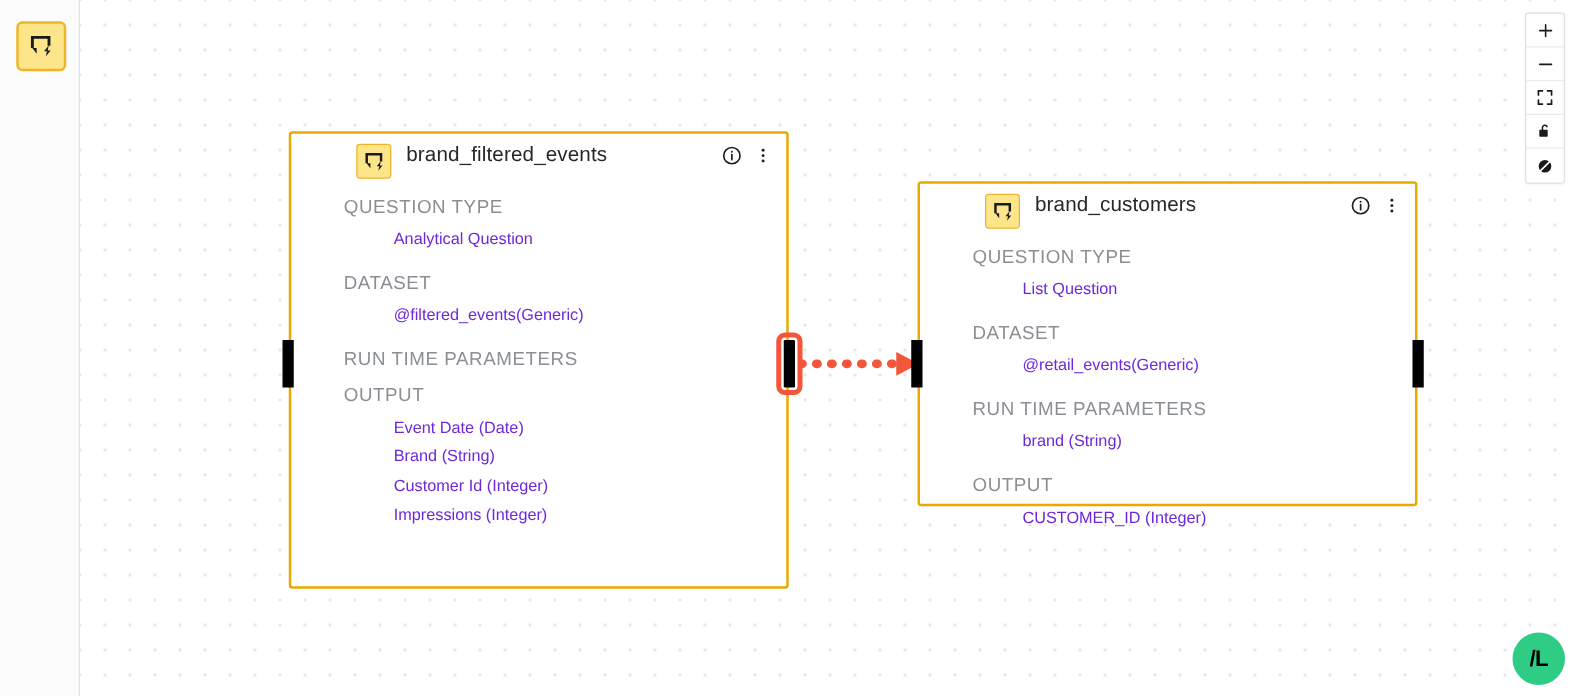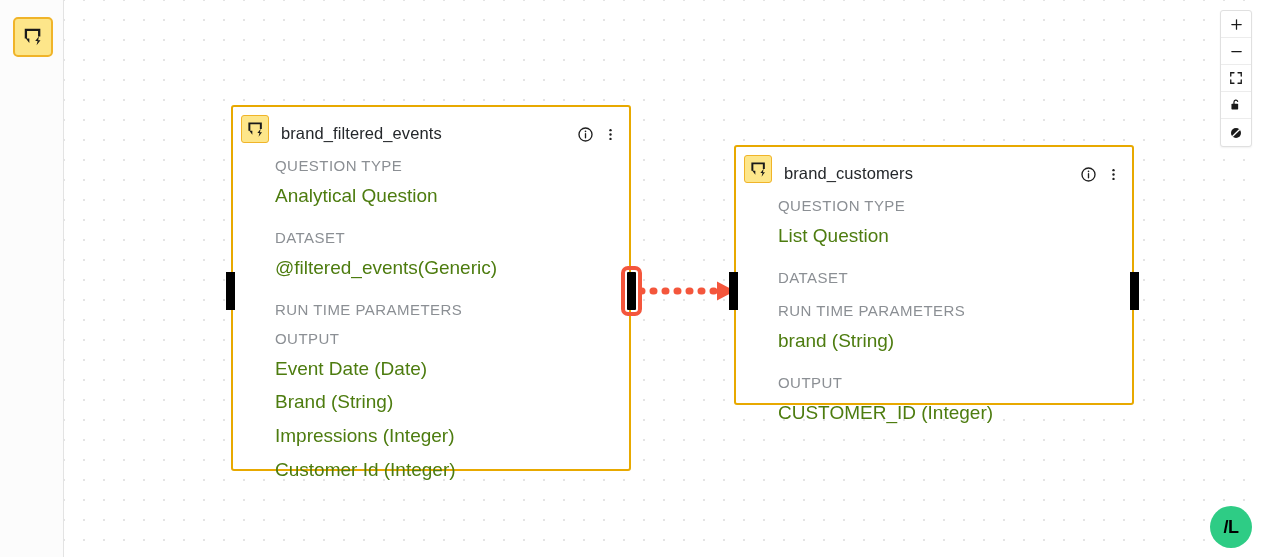--- a/index.html
+++ b/index.html
@@ -56,23 +56,24 @@
   
   .node {
     position: absolute;
     background: #ffffff;
     border: 2px solid #e8a900;
     border-radius: 3px;
     z-index: 10;
   }
   .node-header {
     display: flex;
-    align-items: flex-end;
+    align-items: flex-start;
     padding: 8px 10px 4px 8px;
     position: relative;
+    margin-left: 44px;
   }
   .node-icon {
     width: 28px; height: 28px;
     background: #fde68a;
     border: 1.5px solid #f0b429;
     border-radius: 3px;
     display: flex;
     align-items: center;
     justify-content: center;
     flex: 0 0 auto;
@@ -105,23 +106,24 @@
   .field-label {
     font-size: 15px;
     letter-spacing: 0.45px;
     color: #8b8f94;
     text-transform: uppercase;
     margin-top: 16px;
     margin-bottom: 5px;
   }
   .field-label:first-child { margin-top: 4px; }
   .field-value {
-    font-size: 19px;
-    color: #4d7c0f;
+    font-size: 13px;
+    color: #6d28d9;
     line-height: 1.78;
+    margin-left: 40px;
   }
 
   
   .port {
     position: absolute;
     width: 9px;
     height: 38px;
     background: #000000;
     z-index: 20;
   }
@@ -227,22 +229,22 @@
         <div class="field-value">Analytical Question</div>
 
         <div class="field-label">DATASET</div>
         <div class="field-value">@filtered_events(Generic)</div>
 
         <div class="field-label">RUN TIME PARAMETERS</div>
 
         <div class="field-label" style="margin-top:12px;">OUTPUT</div>
         <div class="field-value">Event Date (Date)</div>
         <div class="field-value">Brand (String)</div>
+        <div class="field-value">Customer Id (Integer)</div>
         <div class="field-value">Impressions (Integer)</div>
-        <div class="field-value">Customer Id (Integer)</div>
       </div>
     </div>
 
     <div class="port" style="left:162px; top:272px;"></div>
     <div class="port selected" style="left:563px; top:272px;"></div>
 
     <svg class="edge" style="left:575px; top:278px;" width="110" height="26" viewBox="0 0 110 26">
       <line x1="2" y1="13" x2="82" y2="13" stroke="#f4563c" stroke-width="7" stroke-linecap="round" stroke-dasharray="1 11"></line>
       <path d="M78 3.5 L96 13 L78 22.5 Z" fill="#f4563c"></path>
     </svg>
@@ -273,20 +275,21 @@
             </svg>
           </span>
         </div>
       </div>
 
       <div class="node-body">
         <div class="field-label">QUESTION TYPE</div>
         <div class="field-value">List Question</div>
 
         <div class="field-label">DATASET</div>
+        <div class="field-value">@retail_events(Generic)</div>
 
         <div class="field-label">RUN TIME PARAMETERS</div>
         <div class="field-value">brand (String)</div>
 
         <div class="field-label">OUTPUT</div>
         <div class="field-value">CUSTOMER_ID (Integer)</div>
       </div>
     </div>
 
     <div class="port" style="left:665px; top:272px;"></div>

